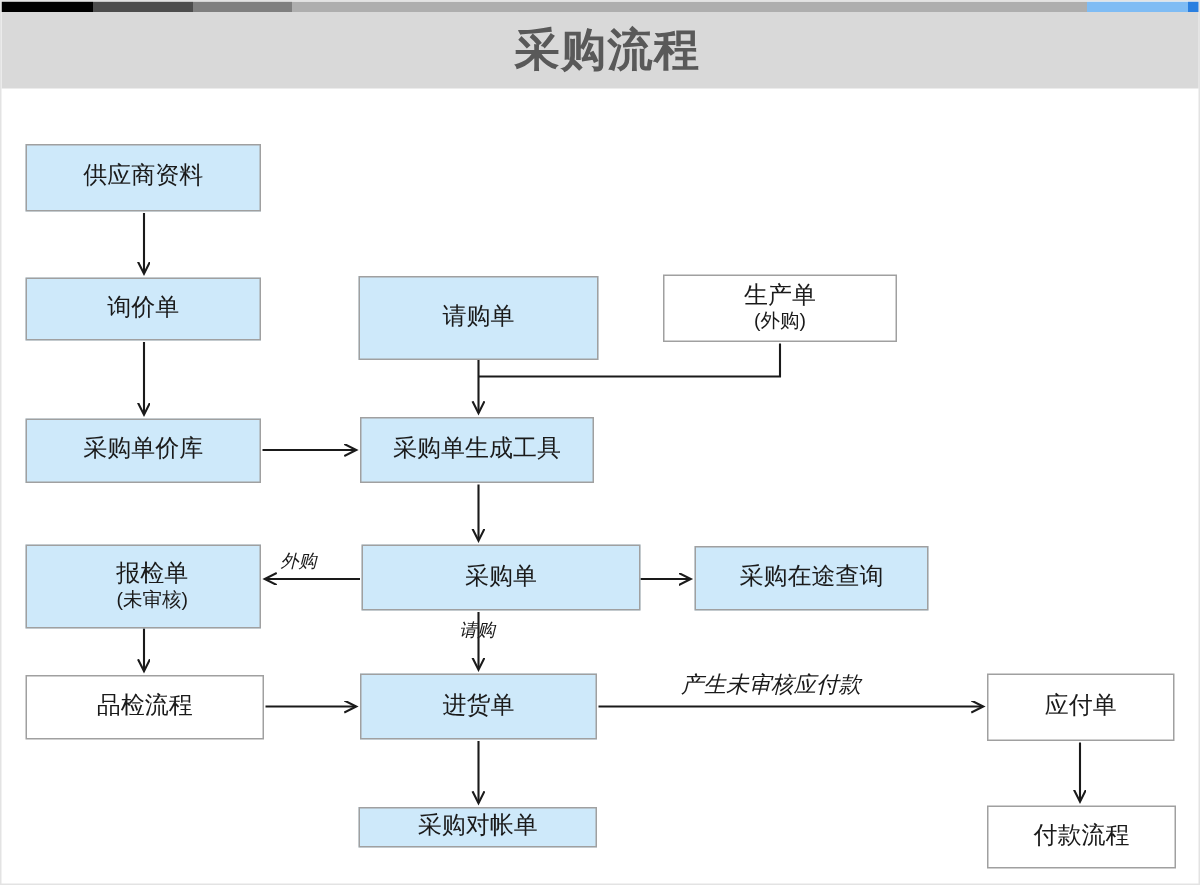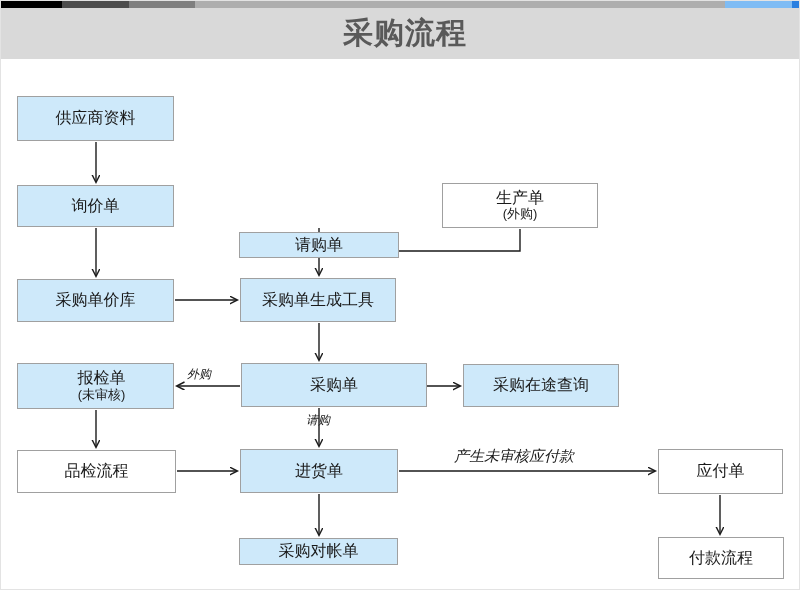--- a/index.html
+++ b/index.html
@@ -46,23 +46,23 @@
     font-size:16px;color:var(--node-text);line-height:1.15;
     text-align:center;
   }
   .blue{background:var(--node-fill-blue);text-align:right;}
   .white{background:var(--node-fill-white);}
   .sub{font-size:13px;}
   
   .n-supplier     {left:16px; top:95px;  width:157px;height:45px;}
   .n-inquiry      {left:16px; top:184px; width:157px;height:42px;}
   .n-pricelib     {left:16px; top:278px; width:157px;height:43px;}
-  .n-inspection   {left:16px; top:362px; width:157px;height:46px;padding-left:12px;}
+  .n-inspection   {left:16px; top:362px; width:157px;height:56px;padding-left:12px;}
   .n-quality      {left:16px; top:449px; width:159px;height:43px;text-align:center;}
-  .n-requisition  {left:238px;top:183px; width:160px;height:26px;margin-top:48px;}
+  .n-requisition  {left:238px;top:183px; width:160px;height:56px;}
   .n-production   {left:441px;top:182px; width:156px;height:45px;}
   .n-pogen        {left:239px;top:277px; width:156px;height:44px;}
   .n-po           {left:240px;top:362px; width:186px;height:44px;font-family:Liberation Serif, serif;}
   .n-transit      {left:462px;top:363px; width:156px;height:43px;}
   .n-receipt      {left:239px;top:448px; width:158px;height:44px;}
   .n-statement    {left:238px;top:537px; width:159px;height:27px;}
   .n-payable      {left:657px;top:448px; width:125px;height:45px;}
   .n-payment      {left:657px;top:536px; width:126px;height:42px;}
   
   .edges{position:absolute;left:0;top:0;width:800px;height:590px;pointer-events:none;}

